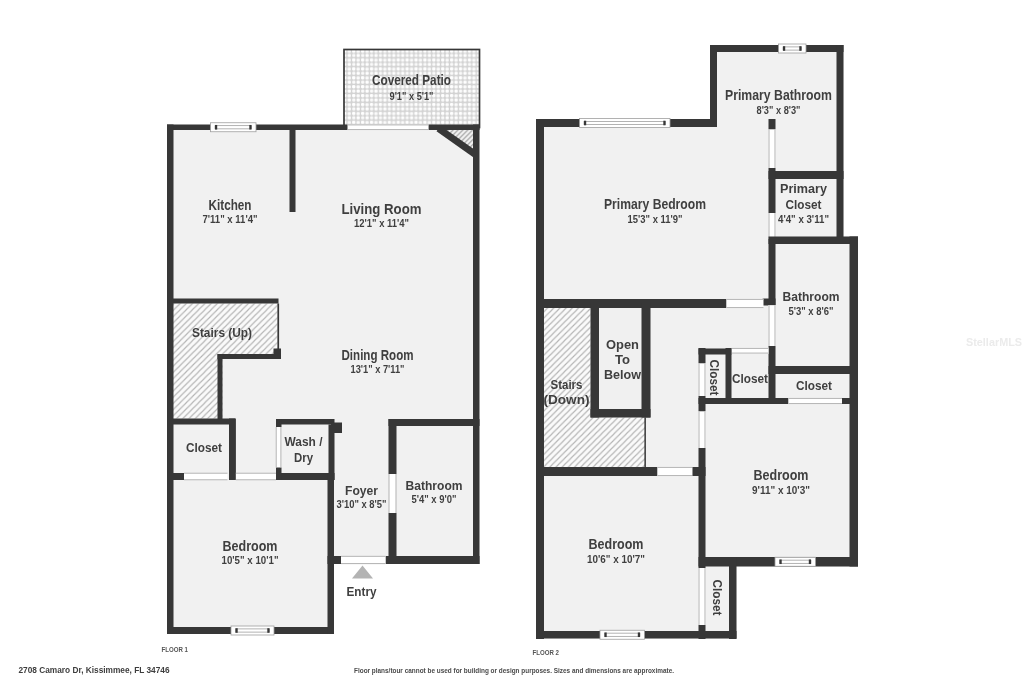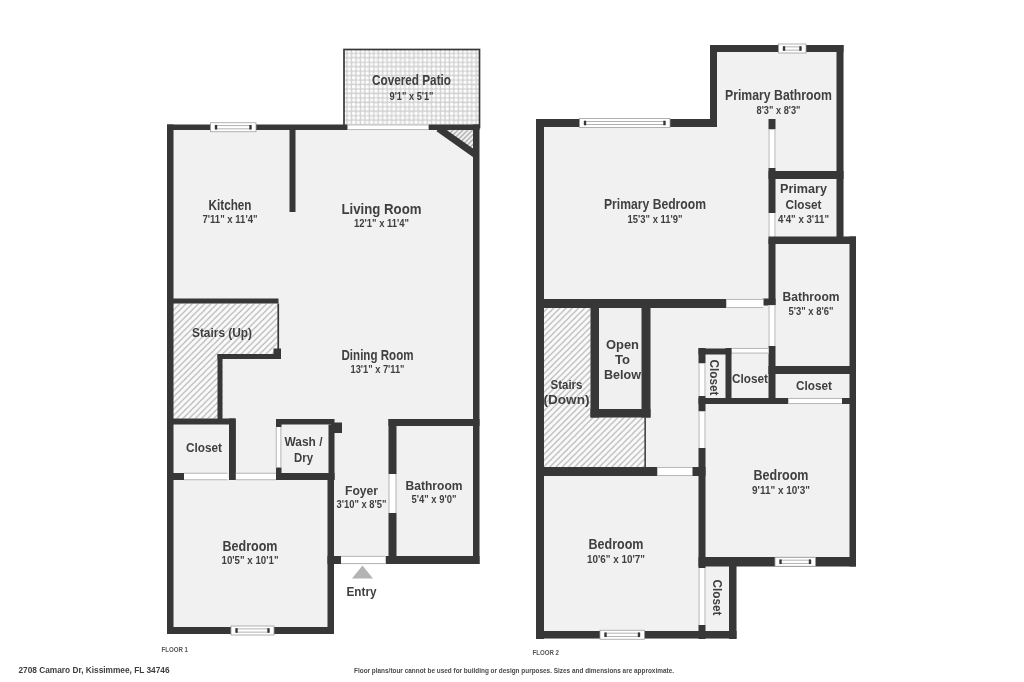--- a/index.html
+++ b/index.html
@@ -1,16 +1,16 @@
 <!DOCTYPE html>
 <html><head>
 <meta charset="utf-8">
 <style>
 html,body{margin:0;padding:0;background:#fff;}
-#page{position:relative;width:856px;height:682px;background:#bef264;overflow:hidden;}
+#page{position:relative;width:1024px;height:682px;background:#bef264;overflow:hidden;}
 text{font-family:"Liberation Sans",sans-serif;fill:#3f3f3f;font-weight:bold;}
 .rm{font-size:14.2px;text-anchor:middle;}
 .dm{font-size:11.2px;text-anchor:middle;}
 .cl{font-size:13.6px;text-anchor:middle;}
 .wall{fill:#373737;}
 .op{fill:#ffffff;}
 .opl{stroke:#a8a8a8;stroke-width:0.9;}
 .wframe{fill:#ffffff;stroke:#9f9f9f;stroke-width:0.8;}
 </style>
 </head>

